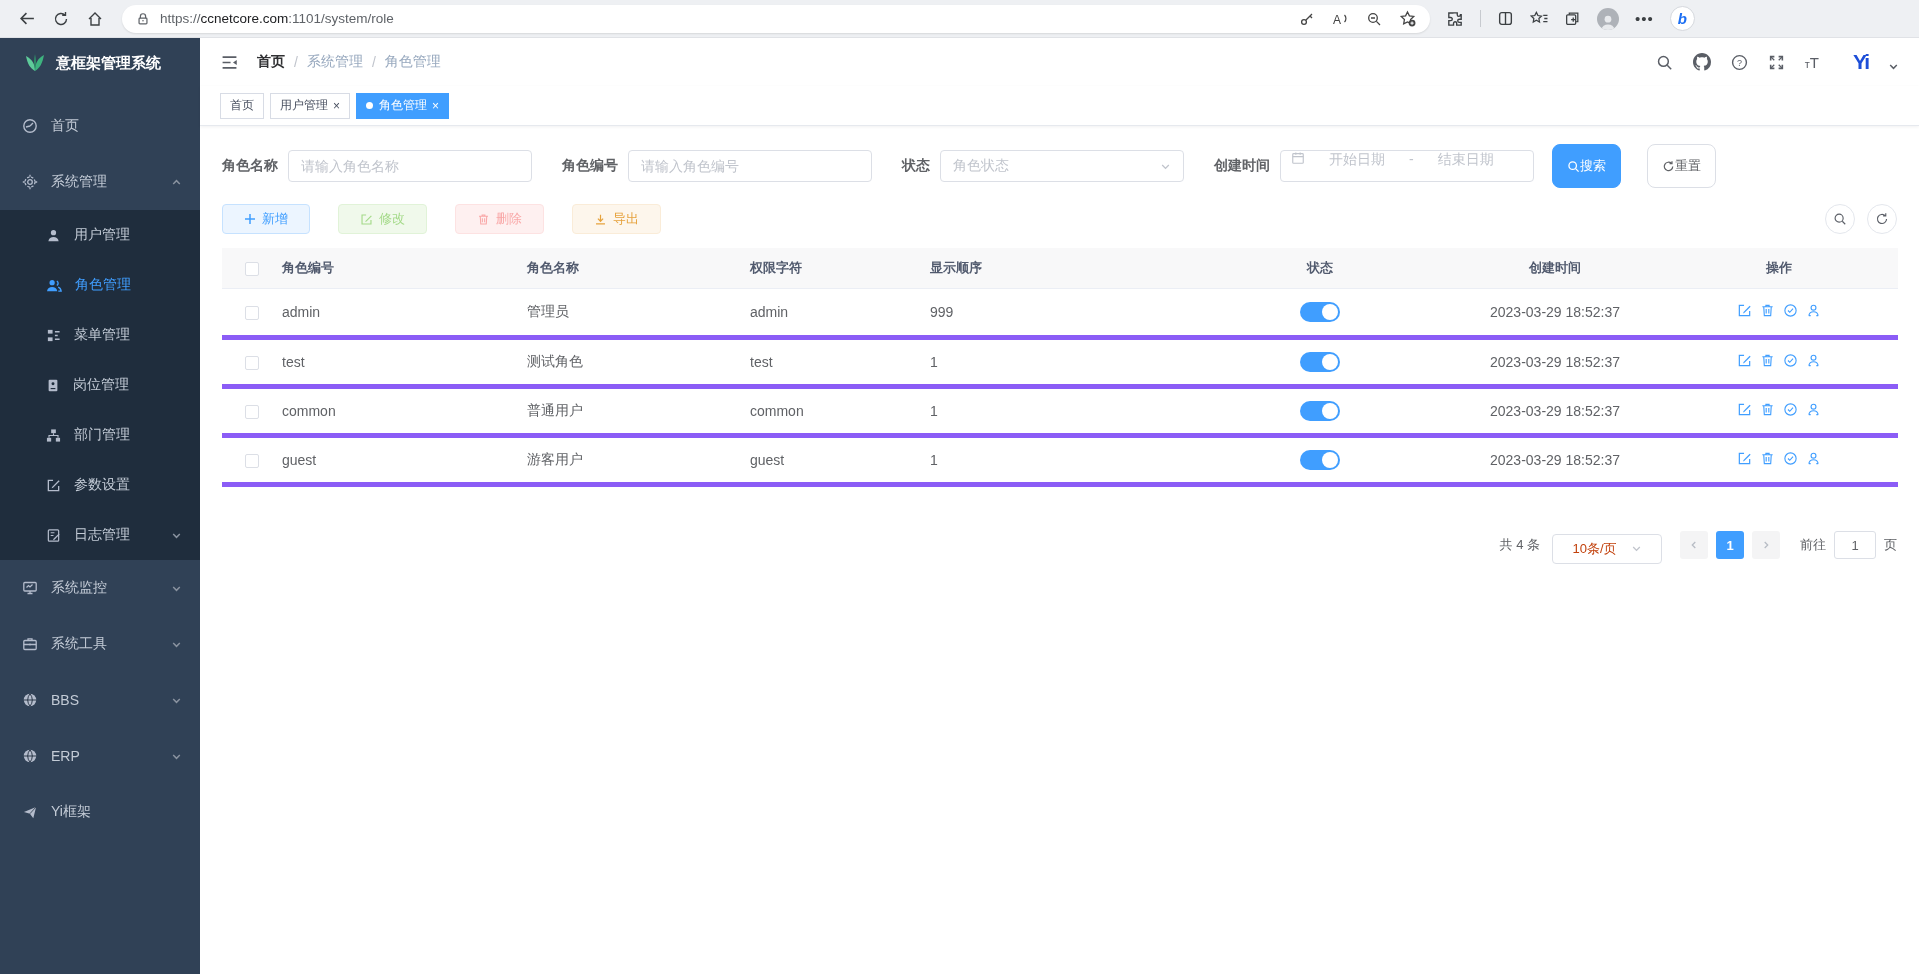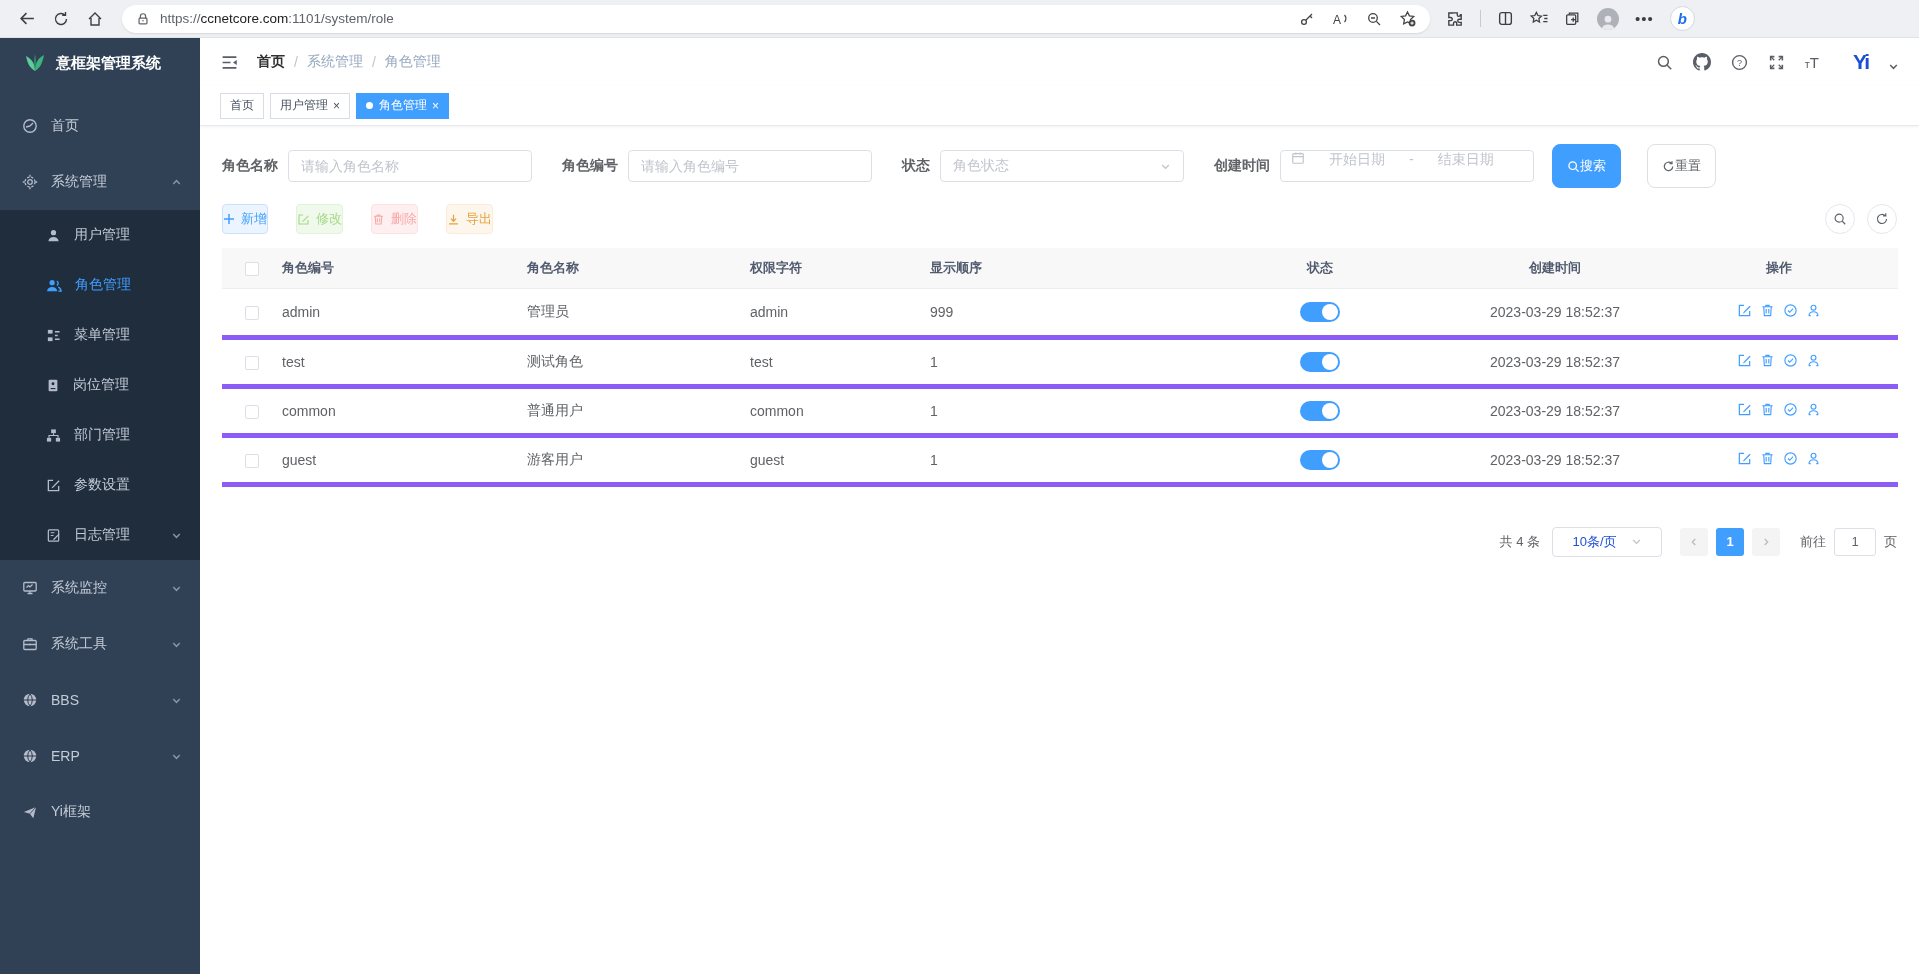--- a/index.html
+++ b/index.html
@@ -73,21 +73,21 @@
     color:#c0c4cc; }
   .fdate .dsep { flex:none; color:#c0c4cc; }
   .btn { height:44px; border-radius:8px; border:1px solid; display:inline-flex;
     align-items:center; padding:0 14px; font-size:13px; cursor:pointer;
     background:#fff; white-space:nowrap; }
   .btn-primary { background:#409eff; border-color:#409eff; color:#fff; margin-left:18px; }
   .btn-plain { border-color:#dcdfe6; color:#606266; margin-left:26px; }
 
   .toolbar { display:flex; align-items:center; margin-bottom:14px; }
   .tbtn { height:30px; border-radius:4px; border:1px solid; display:inline-flex;
-    align-items:center; gap:6px; padding:0 0; font-size:13px; cursor:pointer;
+    align-items:center; gap:6px; padding:0 21px; font-size:13px; cursor:pointer;
     margin-right:28px; }
   .tb-add { background:#ecf5ff; border-color:#c6e2ff; color:#409eff; }
   .tb-edit { background:#f0f9eb; border-color:#e1f3d8; color:#a4da89; cursor:not-allowed; }
   .tb-del { background:#fef0f0; border-color:#fde2e2; color:#f9a7a7; cursor:not-allowed; }
   .tb-exp { background:#fdf6ec; border-color:#faecd8; color:#e6a23c; }
   .tool-right { margin-left:auto; display:flex; gap:12px; }
   .circ { width:30px; height:30px; border-radius:50%; border:1px solid #e4e7ed; background:#fff;
     display:flex; align-items:center; justify-content:center; color:#5a5e66; cursor:pointer; }
 
   table { width:100%; border-collapse:collapse; font-size:14px; color:#606266;
@@ -101,22 +101,22 @@
   .switch { width:40px; height:20px; border-radius:10px; background:#409eff; position:relative;
     display:inline-block; vertical-align:middle; cursor:pointer; }
   .switch::after { content:""; position:absolute; top:2px; right:2px; width:16px; height:16px;
     border-radius:50%; background:#fff; }
   .ops { display:inline-flex; gap:8px; align-items:center; color:#409eff; }
   .op { cursor:pointer; }
 
   .pagination { display:flex; align-items:center; justify-content:flex-end; gap:12px;
     margin-top:40px; font-size:13px; color:#606266; }
   .psel { width:110px; height:30px; border:1px solid #dcdfe6; border-radius:4px;
-    display:flex; align-items:center; justify-content:center; gap:14px; color:#1d4ed8;
-    cursor:pointer; }
+    display:flex; align-items:center; justify-content:center; gap:14px; color:#c2410c;
+    cursor:pointer;margin-top:7px; }
   .pager { display:flex; align-items:center; gap:8px; margin-left:6px; }
   .pbtn { min-width:28px; height:28px; border-radius:3px; background:#f4f4f5; color:#b7bcc4;
     display:flex; align-items:center; justify-content:center; cursor:pointer; }
   .pcur { background:#409eff; color:#fff; font-weight:bold; }
   .goto { display:flex; align-items:center; gap:8px; margin-left:8px; }
   .ginput { width:42px; height:28px; border:1px solid #dcdfe6; border-radius:3px;
     text-align:center; font-size:13px; color:#606266; }
 </style>
 </head>
 <body>

